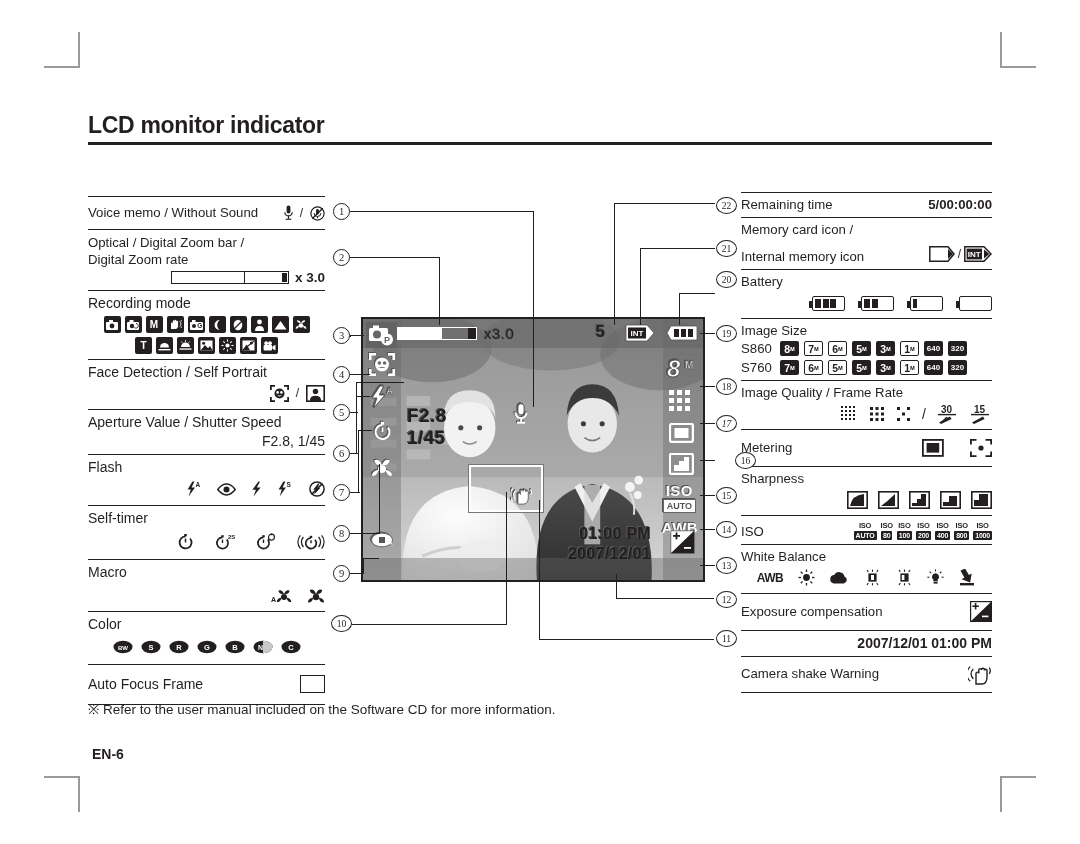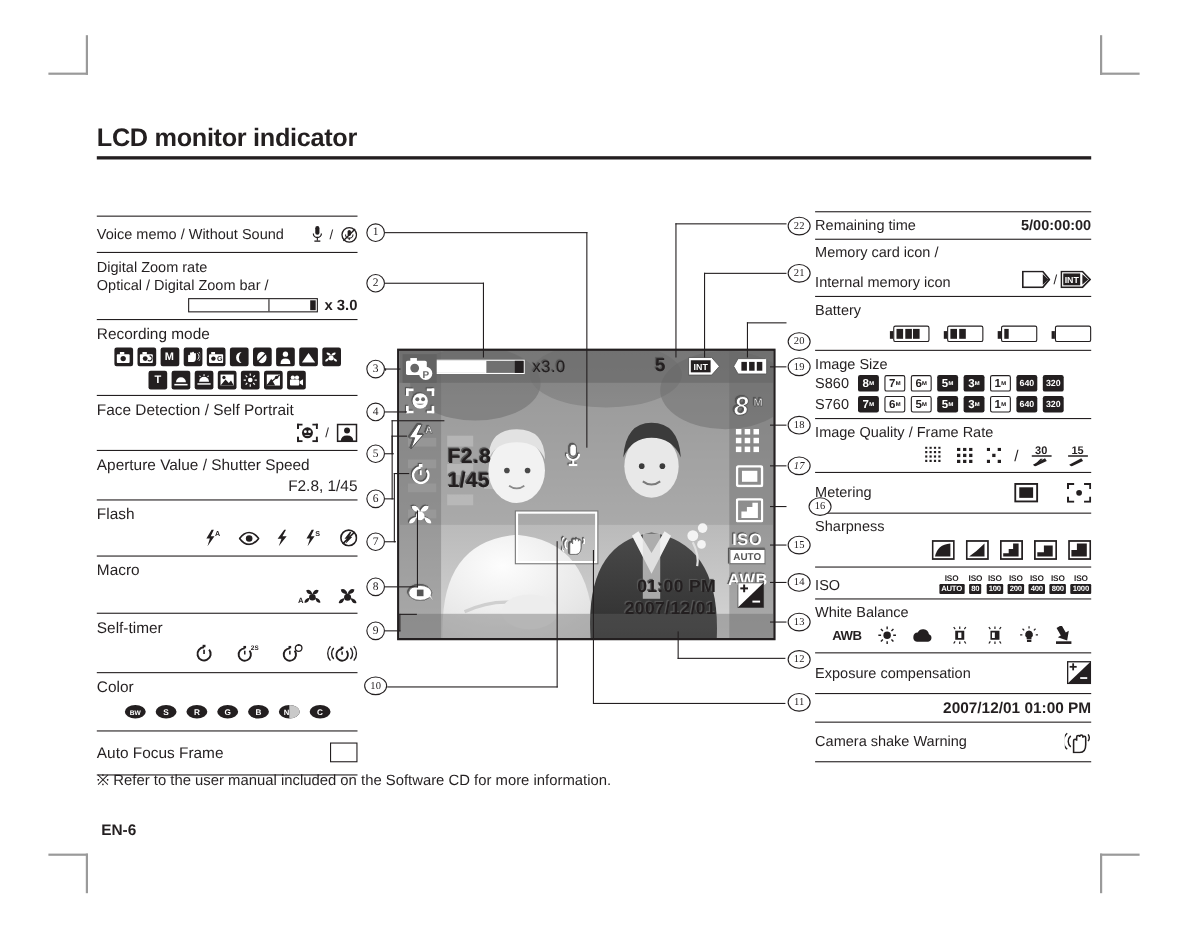--- a/index.html
+++ b/index.html
@@ -220,22 +220,22 @@
             <rect x="6" y="3" width="3" height="5.4" rx="1.5" fill="#231f20"></rect>
             <path d="M4.1 7.1 a3.4 3.4 0 0 0 6.8 0" stroke="#231f20" stroke-width="1" fill="none"></path>
             <rect x="7" y="10.4" width="1" height="1.8" fill="#231f20"></rect>
             <line x1="2.2" y1="12.8" x2="12.8" y2="2.2" stroke="#231f20" stroke-width="1.3"></line>
           </svg>
       </span>
     </div>
   </div>
 
   <div class="spec-row">
+    <div class="spec-label">Optical / Digital Zoom bar /</div>
     <div class="spec-label">Digital Zoom rate</div>
-    <div class="spec-label">Optical / Digital Zoom bar /</div>
     <div class="zoombar-wrap">
       <span class="zoombar">
           <i class="seg-a"></i>
           <i class="seg-b"></i>
         </span>
       <span class="zoomrate">x 3.0</span>
     </div>
   </div>
 
   <div class="spec-row">
@@ -414,71 +414,71 @@
         </svg>
       <svg width="16" height="16" viewBox="0 0 16 16">
           <circle cx="8" cy="8" r="7.1" fill="none" stroke="#231f20" stroke-width="1.5"></circle>
           <path d="M9 2.6 L4.2 8.7 H6.8 L5.2 13.4 L11.2 7.1 H8.4 L10.4 2.6 z" fill="#231f20"></path>
           <line x1="2.6" y1="13.4" x2="13.4" y2="2.6" stroke="#231f20" stroke-width="1.5"></line>
         </svg>
     </div>
   </div>
 
   <div class="spec-row">
+    <div class="spec-label" style="font-size:14px">Self-timer</div>
+    <div class="icon-row" style="justify-content:flex-end;gap:21px;margin-top:3px;height:24px">
+      <svg width="17" height="17" viewBox="0 0 17 17">
+          <path d="M8.5 2.4 a6 6 0 1 0 4.6 2.1" fill="none" stroke="#231f20" stroke-width="1.8"></path>
+          <rect x="7.2" y="0" width="2.6" height="2.4" fill="#231f20"></rect>
+          <line x1="8.5" y1="8.5" x2="8.5" y2="4.6" stroke="#231f20" stroke-width="1.5"></line>
+        </svg>
+      <svg width="20" height="18" viewBox="0 0 20 18">
+          <path d="M7.5 4.4 a5.6 5.6 0 1 0 4.3 2" fill="none" stroke="#231f20" stroke-width="1.7"></path>
+          <rect x="6.3" y="2.2" width="2.4" height="2.2" fill="#231f20"></rect>
+          <line x1="7.5" y1="10" x2="7.5" y2="6.6" stroke="#231f20" stroke-width="1.4"></line>
+          <text x="13" y="6" font-size="6" font-weight="bold" fill="#231f20" font-family="sans-serif">2S</text>
+        </svg>
+      <svg width="20" height="18" viewBox="0 0 20 18">
+          <path d="M7.5 4.4 a5.6 5.6 0 1 0 4.3 2" fill="none" stroke="#231f20" stroke-width="1.7"></path>
+          <rect x="6.3" y="2.2" width="2.4" height="2.2" fill="#231f20"></rect>
+          <line x1="7.5" y1="10" x2="7.5" y2="6.6" stroke="#231f20" stroke-width="1.4"></line>
+          <circle cx="15.5" cy="4.2" r="3" fill="none" stroke="#231f20" stroke-width="1.2"></circle>
+          <rect x="14.8" y="0.6" width="1.6" height="1.6" fill="#231f20"></rect>
+        </svg>
+      <svg width="28" height="18" viewBox="0 0 28 18">
+          <path d="M14 5 a5.3 5.3 0 1 0 4 1.8" fill="none" stroke="#231f20" stroke-width="1.7"></path>
+          <rect x="12.8" y="2.8" width="2.4" height="2.2" fill="#231f20"></rect>
+          <line x1="14" y1="10.3" x2="14" y2="7.2" stroke="#231f20" stroke-width="1.4"></line>
+          <path d="M6.4 4 a7.4 7.4 0 0 0 0 10" stroke="#231f20" stroke-width="1.3" fill="none"></path>
+          <path d="M3.4 2.4 a10 10 0 0 0 0 13.2" stroke="#231f20" stroke-width="1.2" fill="none"></path>
+          <path d="M21.6 4 a7.4 7.4 0 0 1 0 10" stroke="#231f20" stroke-width="1.3" fill="none"></path>
+          <path d="M24.6 2.4 a10 10 0 0 1 0 13.2" stroke="#231f20" stroke-width="1.2" fill="none"></path>
+        </svg>
+    </div>
+  </div>
+
+  <div class="spec-row">
     <div class="spec-label" style="font-size:14px">Macro</div>
     <div class="icon-row right" style="gap:14px;margin-top:3px;height:22px">
       <svg width="22" height="18" viewBox="0 0 22 18">
           <g transform="translate(5,1)">
             <circle cx="8" cy="10" r="3" fill="#231f20"></circle>
             <path d="M8 7 q-2 -5 -5.6 -3.4 q0.6 4.2 5.6 3.4z" fill="#231f20"></path>
             <path d="M8 7 q2 -5 5.6 -3.4 q-0.6 4.2 -5.6 3.4z" fill="#231f20"></path>
             <path d="M5.6 10.5 q-4.6 0.8 -4.9 4.2 q3.5 1.3 4.9 -4.2z" fill="#231f20"></path>
             <path d="M10.4 10.5 q4.6 0.8 4.9 4.2 q-3.5 1.3 -4.9 -4.2z" fill="#231f20"></path>
           </g>
           <text x="0" y="16" font-size="7" font-weight="bold" fill="#231f20" font-family="sans-serif">A</text>
         </svg>
       <svg width="18" height="18" viewBox="0 0 18 18">
           <circle cx="9" cy="11" r="3.2" fill="#231f20"></circle>
           <path d="M9 7.8 q-2.2 -5.6 -6.2 -3.8 q0.7 4.7 6.2 3.8z" fill="#231f20"></path>
           <path d="M9 7.8 q2.2 -5.6 6.2 -3.8 q-0.7 4.7 -6.2 3.8z" fill="#231f20"></path>
           <path d="M6.3 11.6 q-5.1 0.9 -5.4 4.6 q3.9 1.4 5.4 -4.6z" fill="#231f20"></path>
           <path d="M11.7 11.6 q5.1 0.9 5.4 4.6 q-3.9 1.4 -5.4 -4.6z" fill="#231f20"></path>
-        </svg>
-    </div>
-  </div>
-
-  <div class="spec-row">
-    <div class="spec-label" style="font-size:14px">Self-timer</div>
-    <div class="icon-row" style="justify-content:flex-end;gap:21px;margin-top:3px;height:24px">
-      <svg width="17" height="17" viewBox="0 0 17 17">
-          <path d="M8.5 2.4 a6 6 0 1 0 4.6 2.1" fill="none" stroke="#231f20" stroke-width="1.8"></path>
-          <rect x="7.2" y="0" width="2.6" height="2.4" fill="#231f20"></rect>
-          <line x1="8.5" y1="8.5" x2="8.5" y2="4.6" stroke="#231f20" stroke-width="1.5"></line>
-        </svg>
-      <svg width="20" height="18" viewBox="0 0 20 18">
-          <path d="M7.5 4.4 a5.6 5.6 0 1 0 4.3 2" fill="none" stroke="#231f20" stroke-width="1.7"></path>
-          <rect x="6.3" y="2.2" width="2.4" height="2.2" fill="#231f20"></rect>
-          <line x1="7.5" y1="10" x2="7.5" y2="6.6" stroke="#231f20" stroke-width="1.4"></line>
-          <text x="13" y="6" font-size="6" font-weight="bold" fill="#231f20" font-family="sans-serif">2S</text>
-        </svg>
-      <svg width="20" height="18" viewBox="0 0 20 18">
-          <path d="M7.5 4.4 a5.6 5.6 0 1 0 4.3 2" fill="none" stroke="#231f20" stroke-width="1.7"></path>
-          <rect x="6.3" y="2.2" width="2.4" height="2.2" fill="#231f20"></rect>
-          <line x1="7.5" y1="10" x2="7.5" y2="6.6" stroke="#231f20" stroke-width="1.4"></line>
-          <circle cx="15.5" cy="4.2" r="3" fill="none" stroke="#231f20" stroke-width="1.2"></circle>
-          <rect x="14.8" y="0.6" width="1.6" height="1.6" fill="#231f20"></rect>
-        </svg>
-      <svg width="28" height="18" viewBox="0 0 28 18">
-          <path d="M14 5 a5.3 5.3 0 1 0 4 1.8" fill="none" stroke="#231f20" stroke-width="1.7"></path>
-          <rect x="12.8" y="2.8" width="2.4" height="2.2" fill="#231f20"></rect>
-          <line x1="14" y1="10.3" x2="14" y2="7.2" stroke="#231f20" stroke-width="1.4"></line>
-          <path d="M6.4 4 a7.4 7.4 0 0 0 0 10" stroke="#231f20" stroke-width="1.3" fill="none"></path>
-          <path d="M3.4 2.4 a10 10 0 0 0 0 13.2" stroke="#231f20" stroke-width="1.2" fill="none"></path>
-          <path d="M21.6 4 a7.4 7.4 0 0 1 0 10" stroke="#231f20" stroke-width="1.3" fill="none"></path>
-          <path d="M24.6 2.4 a10 10 0 0 1 0 13.2" stroke="#231f20" stroke-width="1.2" fill="none"></path>
         </svg>
     </div>
   </div>
 
   <div class="spec-row">
     <div class="spec-label" style="font-size:14px">Color</div>
     <div class="icon-row" style="justify-content:center;gap:8px;margin-top:6px;height:20px">
       <span><svg width="20" height="14" viewBox="0 0 20 14">
             <ellipse cx="10" cy="7" rx="9.5" ry="6.2" fill="#231f20"></ellipse>
             <text x="10" y="9.6" font-size="6" font-weight="bold" fill="#fff" text-anchor="middle" font-family="sans-serif">BW</text>
@@ -1063,21 +1063,21 @@
 <div class="callout" style="left:333px;top:366px;">4</div>
 <div class="callout" style="left:333px;top:404px;">5</div>
 <div class="callout" style="left:333px;top:445px;">6</div>
 <div class="callout" style="left:333px;top:484px;">7</div>
 <div class="callout" style="left:333px;top:525px;">8</div>
 <div class="callout" style="left:333px;top:565px;">9</div>
 <div class="callout wide" style="left:331px;top:615px;">10</div>
 
 <div class="callout wide" style="left:716px;top:197px;">22</div>
 <div class="callout wide" style="left:716px;top:240px;">21</div>
-<div class="callout wide" style="left:716px;top:302px;">20</div>
+<div class="callout wide" style="left:716px;top:271px;">20</div>
 <div class="callout wide" style="left:716px;top:325px;">19</div>
 <div class="callout wide" style="left:716px;top:378px;">18</div>
 <div class="callout wide" style="left:716px;top:415px;font-style:italic;">17</div>
 <div class="callout wide" style="left:716px;top:452px;margin-left:19px;">16</div>
 <div class="callout wide" style="left:716px;top:487px;">15</div>
 <div class="callout wide" style="left:716px;top:521px;">14</div>
 <div class="callout wide" style="left:716px;top:557px;">13</div>
 <div class="callout wide" style="left:716px;top:591px;">12</div>
 <div class="callout wide" style="left:716px;top:630px;">11</div>
 

